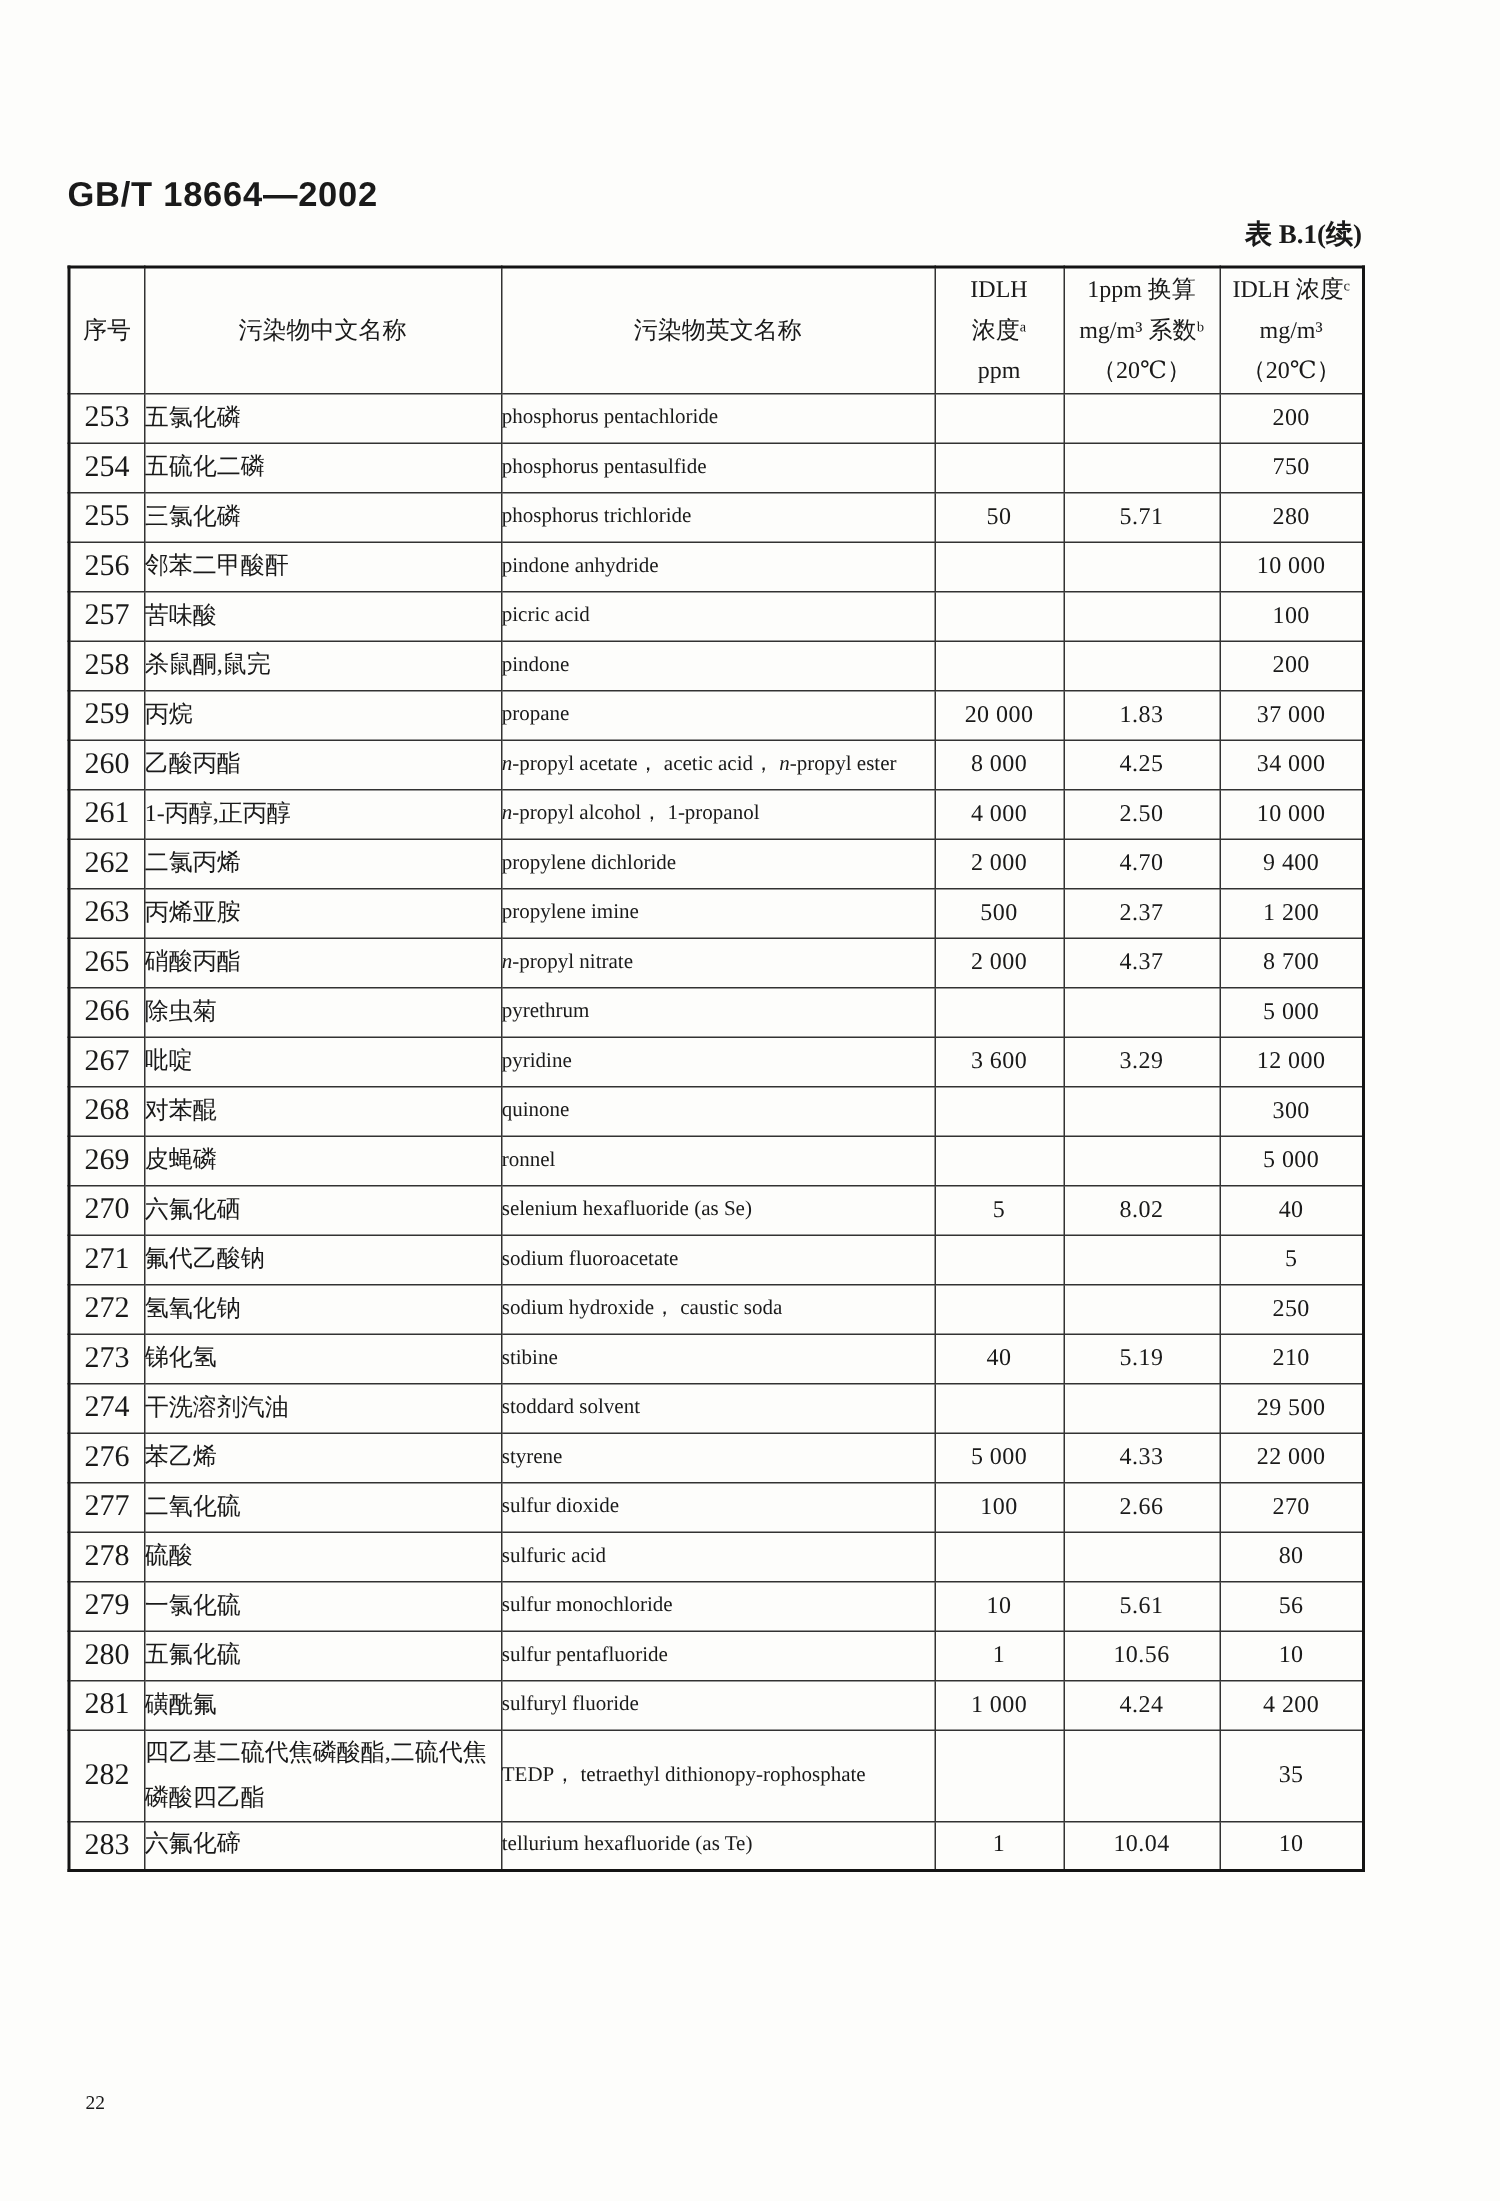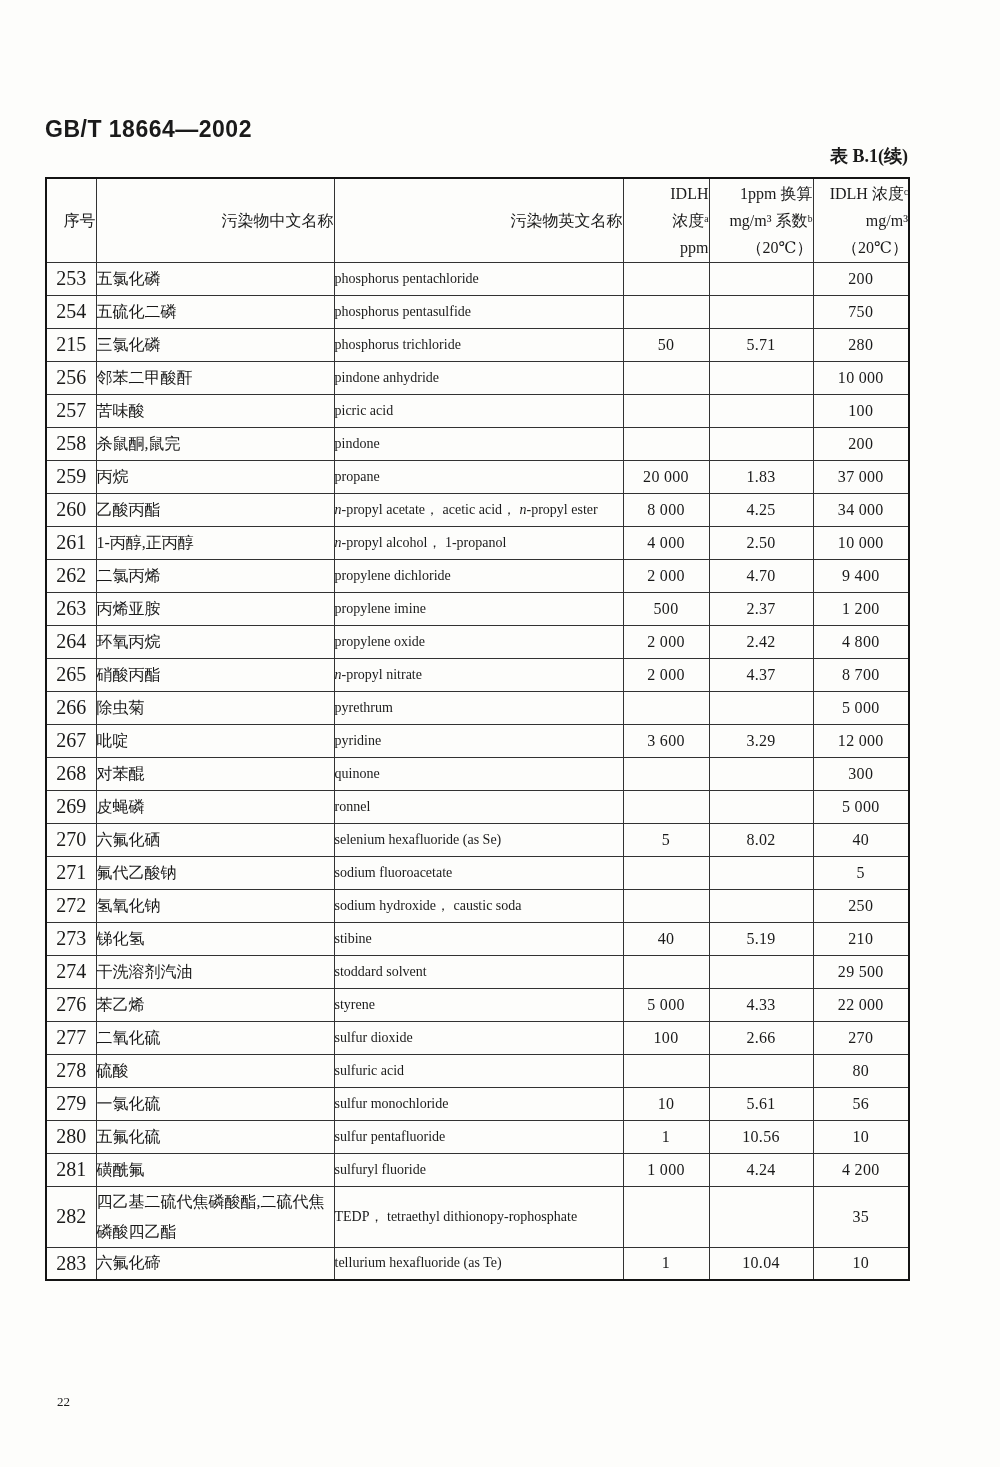--- a/index.html
+++ b/index.html
@@ -51,21 +51,21 @@
   table.b1 th, table.b1 td {
     border: 1px solid #323232;
     padding: 0;
     vertical-align: middle;
   }
   thead tr { height: 84px; }
   thead th {
     font-weight: normal;
     font-size: 16px;
     line-height: 27px;
-    text-align: right;
+    text-align: center;
     margin-top: 26px;
   }
   .hline { display: block; }
   tbody tr { height: 33px; }
   td.c-no {
     text-align: center;
     font-size: 20px;
   }
   td.c-cn {
     padding: 2px 8px 2px 13px;
@@ -142,21 +142,21 @@
   </tr>
         <tr>
     <td class="c-no">254</td>
     <td class="c-cn">五硫化二磷</td>
     <td class="c-en">phosphorus pentasulfide</td>
     <td class="c-num"></td>
     <td class="c-num"></td>
     <td class="c-num">750</td>
   </tr>
         <tr>
-    <td class="c-no">215</td>
+    <td class="c-no">255</td>
     <td class="c-cn">三氯化磷</td>
     <td class="c-en">phosphorus trichloride</td>
     <td class="c-num">50</td>
     <td class="c-num">5.71</td>
     <td class="c-num">280</td>
   </tr>
         <tr>
     <td class="c-no">256</td>
     <td class="c-cn">邻苯二甲酸酐</td>
     <td class="c-en">pindone anhydride</td>
@@ -214,28 +214,20 @@
   </tr>
         <tr>
     <td class="c-no">263</td>
     <td class="c-cn">丙烯亚胺</td>
     <td class="c-en">propylene imine</td>
     <td class="c-num">500</td>
     <td class="c-num">2.37</td>
     <td class="c-num">1 200</td>
   </tr>
         <tr>
-    <td class="c-no">264</td>
-    <td class="c-cn">环氧丙烷</td>
-    <td class="c-en">propylene oxide</td>
-    <td class="c-num">2 000</td>
-    <td class="c-num">2.42</td>
-    <td class="c-num">4 800</td>
-  </tr>
-        <tr>
     <td class="c-no">265</td>
     <td class="c-cn">硝酸丙酯</td>
     <td class="c-en"><i>n</i>-propyl nitrate</td>
     <td class="c-num">2 000</td>
     <td class="c-num">4.37</td>
     <td class="c-num">8 700</td>
   </tr>
         <tr>
     <td class="c-no">266</td>
     <td class="c-cn">除虫菊</td>

